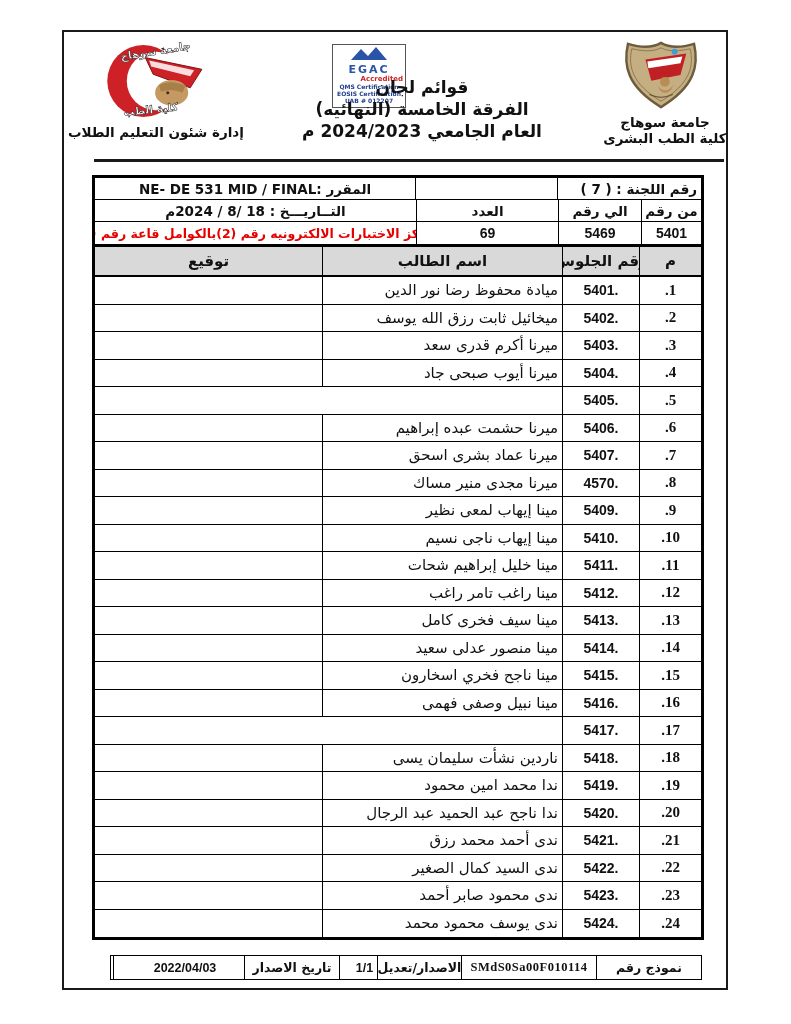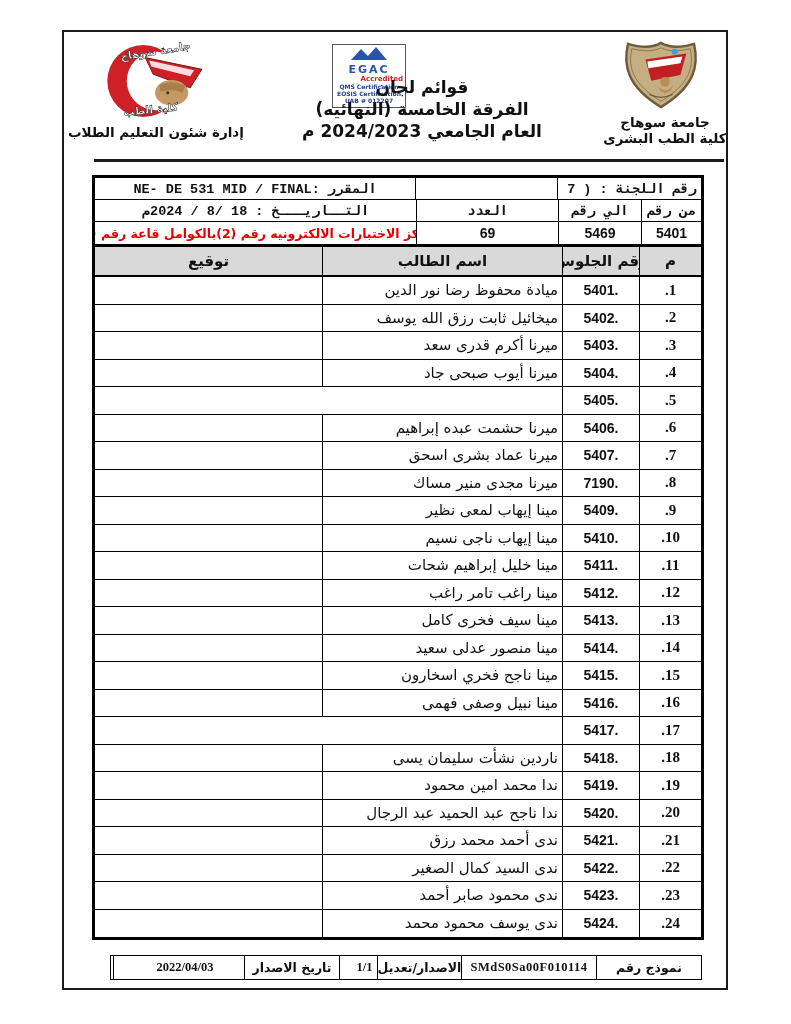--- a/index.html
+++ b/index.html
@@ -37,41 +37,41 @@
   .doc-table{position:absolute;left:28px;top:143px;width:612px;border:3px solid #000;background:#fff;}
   .row{display:grid;direction:rtl;}
   .cell{display:flex;align-items:center;justify-content:center;border-left:1px solid #000;
     overflow:hidden;white-space:nowrap;}
   .row .cell:last-child{border-left:none;}
 
   .info-r1,.info-r2{height:22px;border-bottom:1px solid #000;}
   .info-r1{grid-template-columns:144px 142px 320px;}
   .info-r2,.info-r3{grid-template-columns:60px 83px 142px 321px;}
   .info-r3{height:22px;}
-  .info-label{font-weight:bold;font-size:13.5px;font-family:Liberation Mono, monospace;}
+  .info-label{font-weight:bold;font-size:13.5px;}
   .committee{justify-content:flex-start;padding-right:4px;padding-left:48px;}
   .info-num{font-family:"Liberation Sans",sans-serif;font-weight:bold;font-size:14px;direction:ltr;}
   .red-note{color:var(--red);font-weight:bold;font-size:12.5px;}
 
   .thead{grid-template-columns:62px 77px 240px 227px;height:33px;
     border-top:3px solid #000;border-bottom:2px solid #000;background:var(--header_gray);
     font-weight:bold;font-size:15px;}
   .trow{grid-template-columns:62px 77px 240px 227px;height:27.5px;border-bottom:1px solid #000;}
   .trow:last-child{border-bottom:none;}
   .c-serial{font-family:"Liberation Serif",serif;font-weight:bold;font-size:15px;direction:rtl;}
   .c-seat{font-family:"Liberation Sans",sans-serif;font-weight:bold;font-size:14px;direction:ltr;}
   .c-name{justify-content:flex-start;padding-right:4px;font-size:15px;}
 
   
   .footer-table{position:absolute;left:46px;top:923px;width:592px;height:25px;
     border:1.5px solid #000;display:grid;direction:rtl;
     grid-template-columns:105px 135px 84px 38px 95px 131px;}
   .footer-table .cell{font-weight:bold;font-size:12.5px;}
   .mono-serial{font-family:"Liberation Serif",serif;font-size:13.5px;letter-spacing:.5px;direction:ltr;text-align:right;}
-  .ltr-num{font-family:Liberation Serif, serif;direction:ltr;font-size:13px;padding-left:12px;}
+  .ltr-num{font-family:Liberation Sans, sans-serif;direction:ltr;font-size:13px;padding-left:12px;}
 </style>
 </head>
 <body>
 
 <div class="canvas">
   <div class="page">
 
     <svg class="crescent-logo" viewBox="0 0 130 82">
       <circle cx="50" cy="40" r="37" fill="var(--crescent_red)"></circle>
       <circle cx="63" cy="40" r="30" fill="#fff"></circle>
@@ -193,21 +193,21 @@
 
   <div class="row trow">
     <div class="cell c-serial">7.</div>
     <div class="cell c-seat">5407.</div>
     <div class="cell c-name">ميرنا عماد بشرى اسحق</div>
     <div class="cell c-sign"></div>
   </div>
 
   <div class="row trow">
     <div class="cell c-serial">8.</div>
-    <div class="cell c-seat">7190.</div>
+    <div class="cell c-seat">4570.</div>
     <div class="cell c-name">ميرنا مجدى منير مساك</div>
     <div class="cell c-sign"></div>
   </div>
 
   <div class="row trow">
     <div class="cell c-serial">9.</div>
     <div class="cell c-seat">5409.</div>
     <div class="cell c-name">مينا إيهاب لمعى نظير</div>
     <div class="cell c-sign"></div>
   </div>

